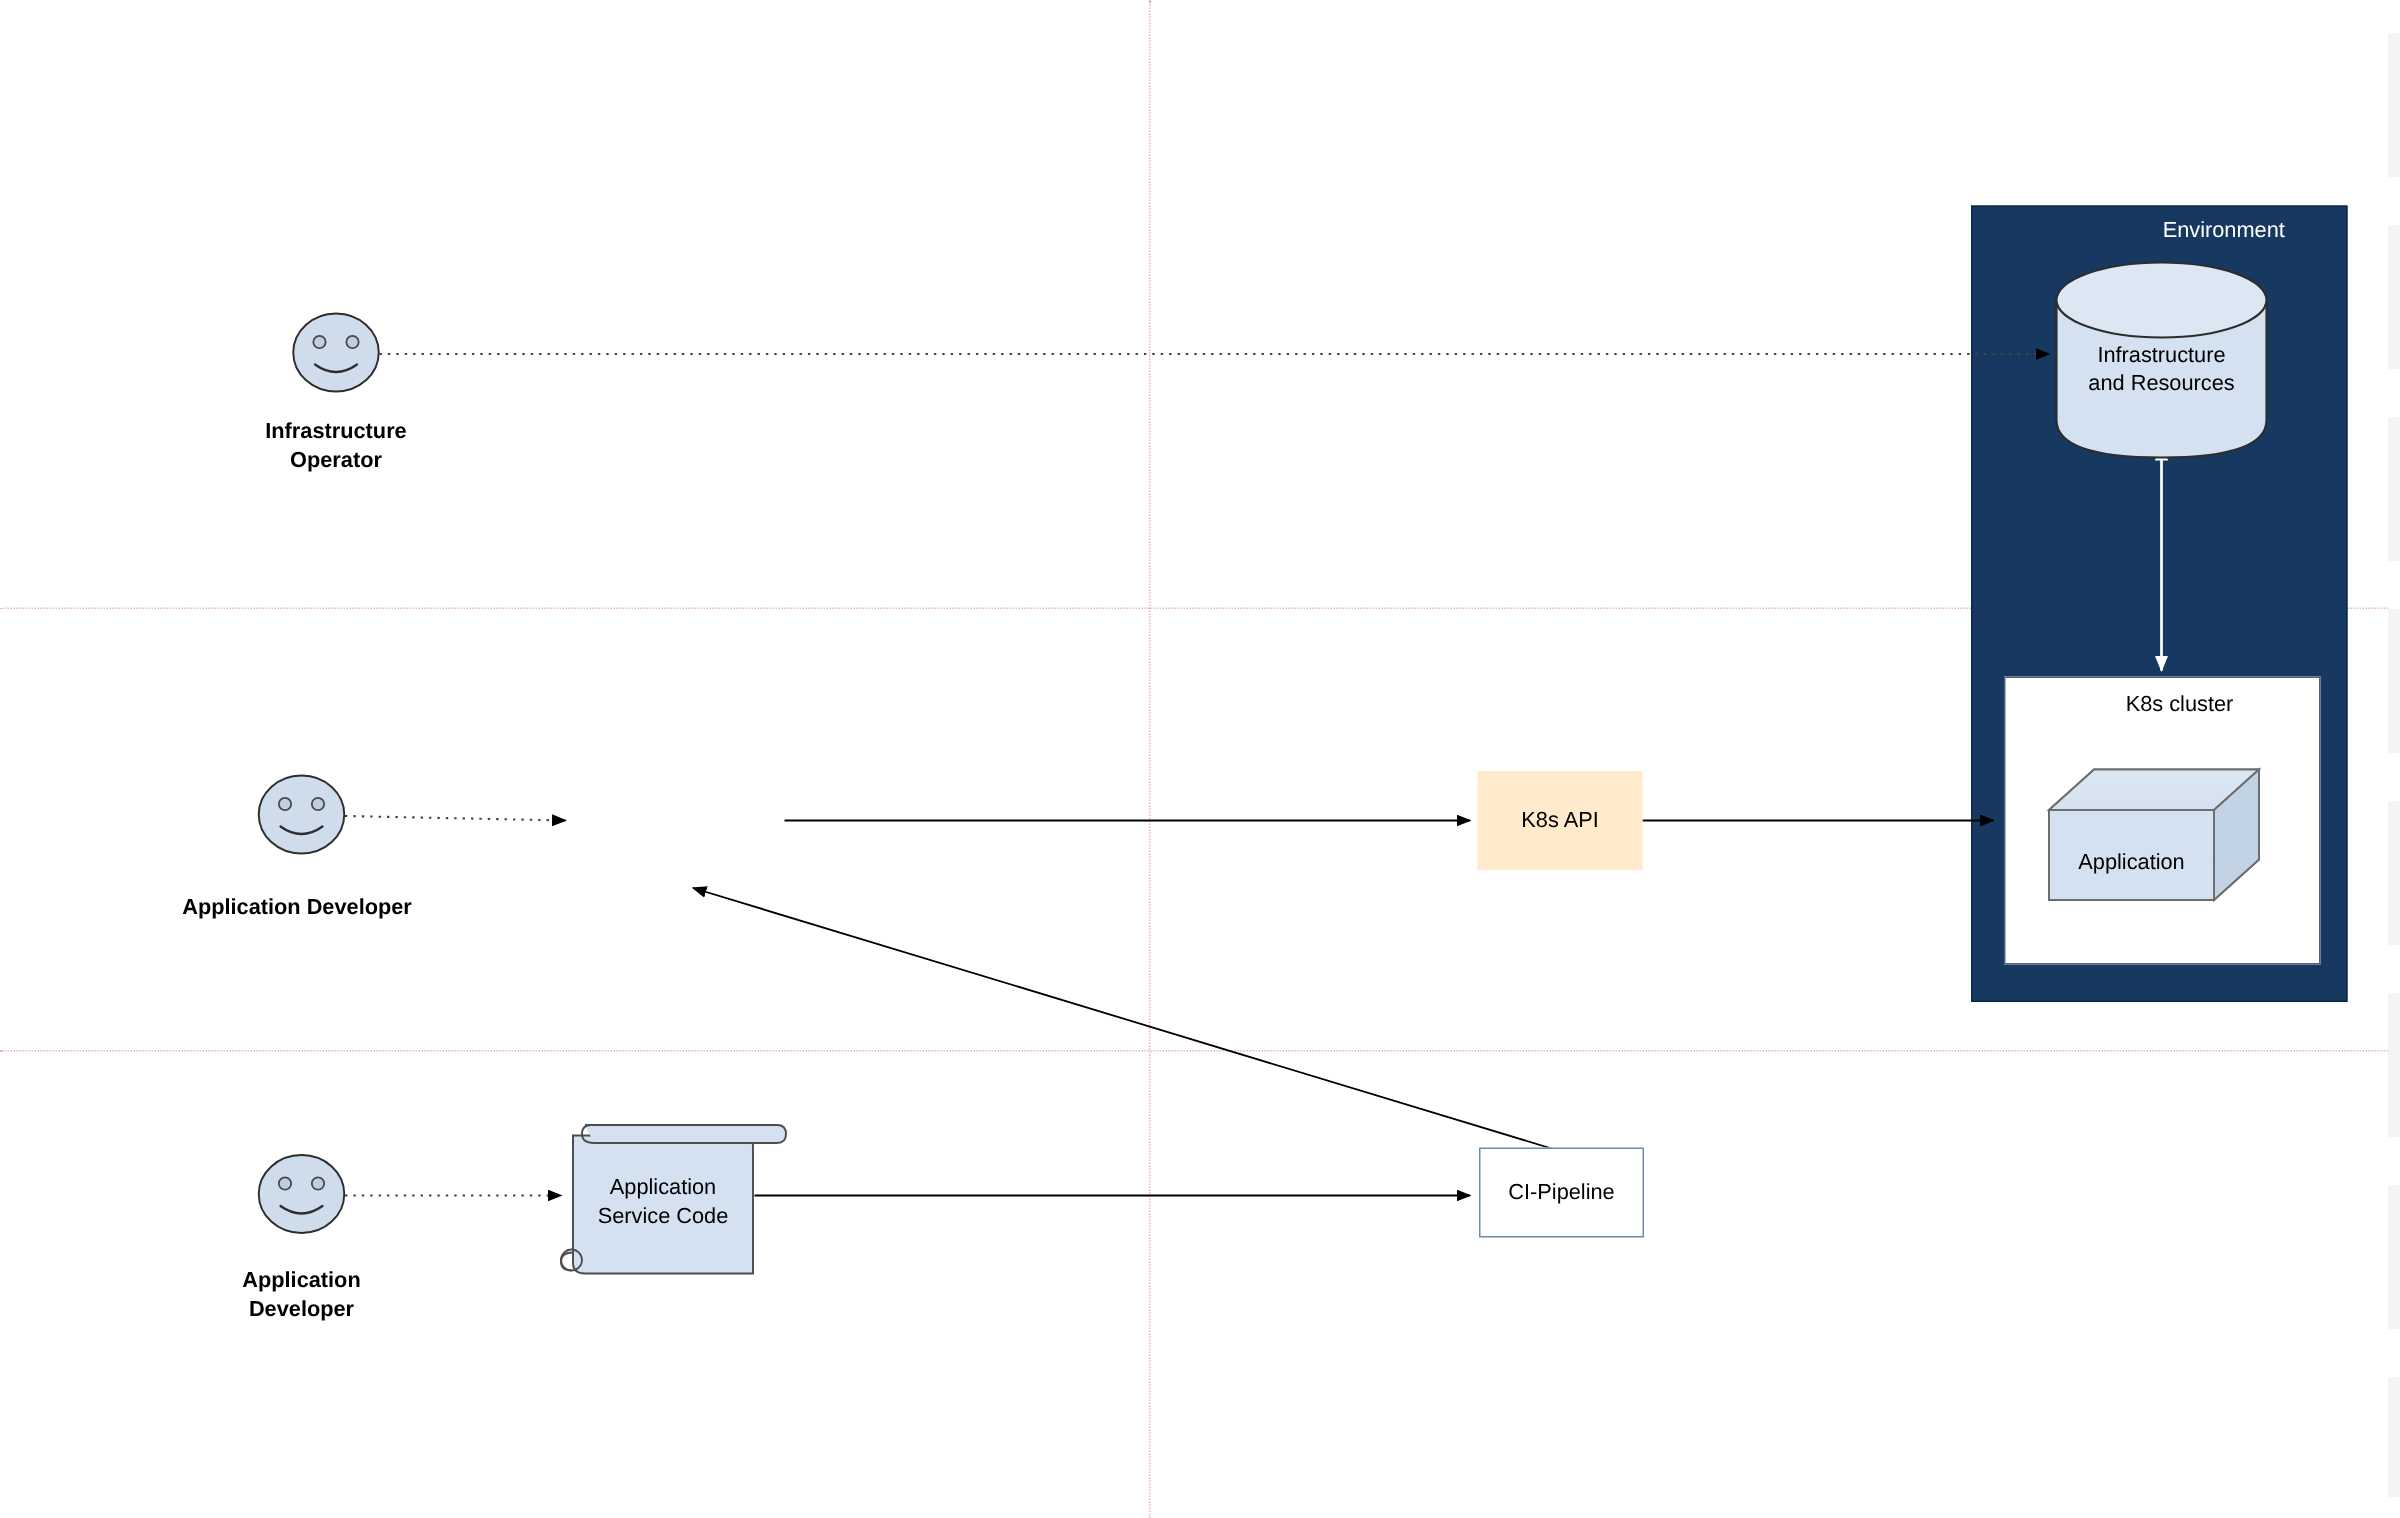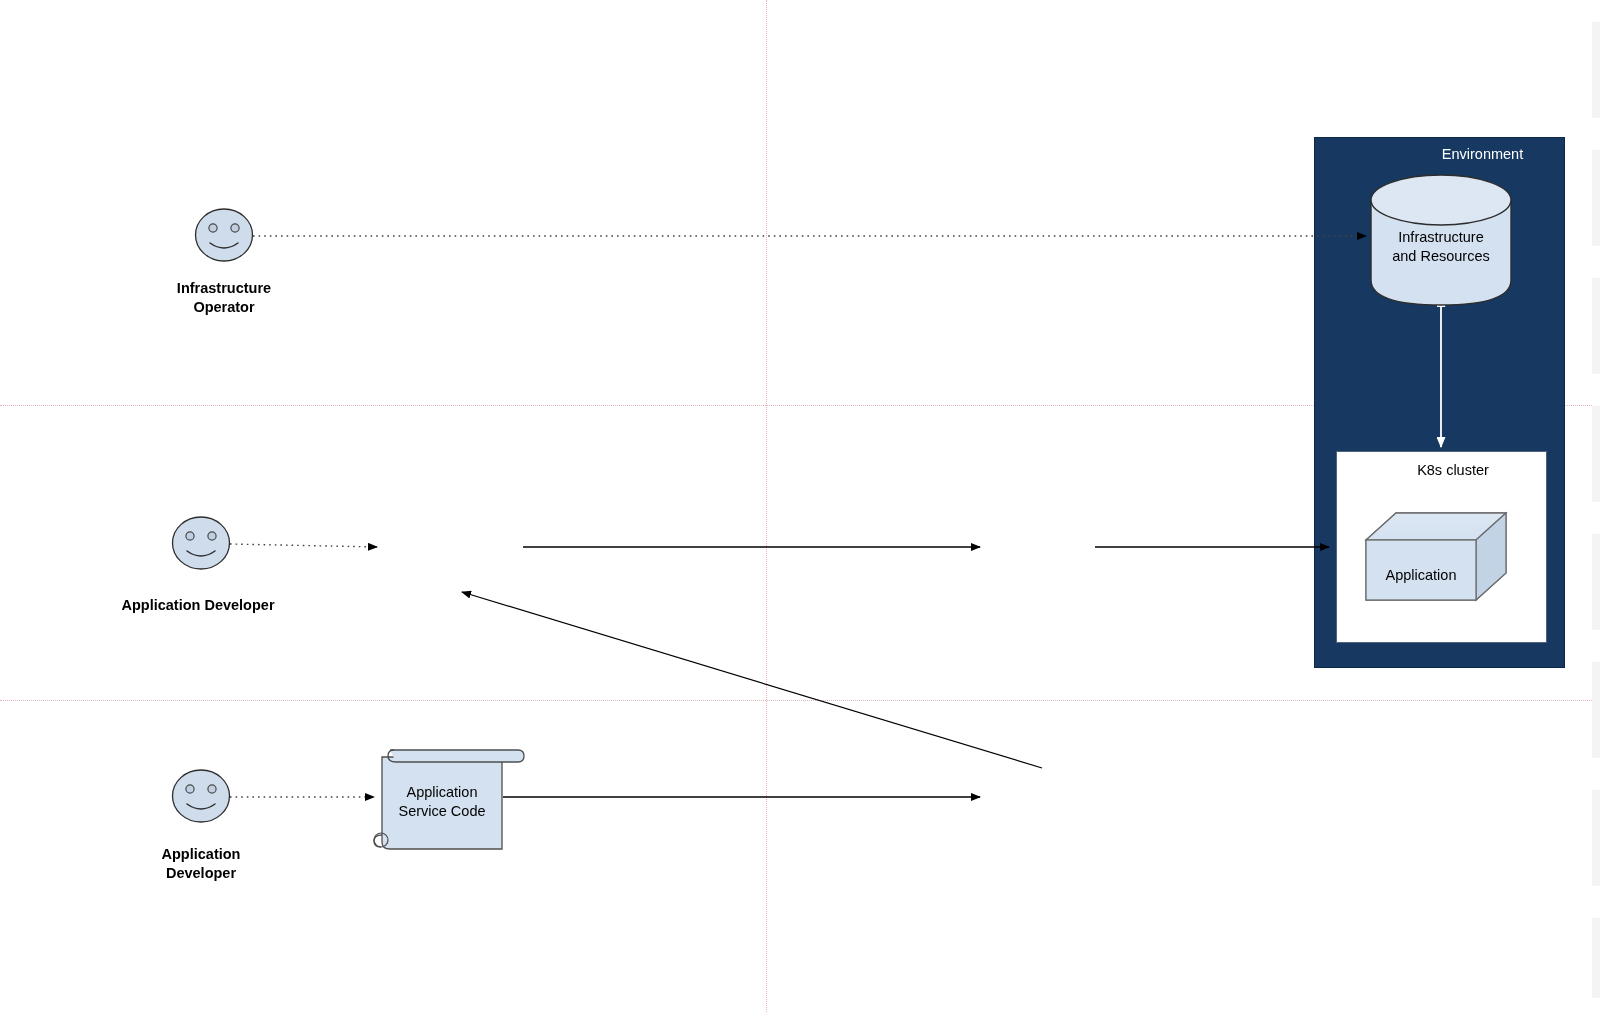--- a/index.html
+++ b/index.html
@@ -215,21 +215,27 @@
 
     <g>
       <path d="M1366,540 L1396,513 L1506,513 L1506,573 L1476,600 L1366,600 Z" fill="#d4e1f0" stroke="#6d6d6d" stroke-width="1.3"></path>
       <path d="M1366,540 L1396,513 L1506,513 L1476,540 Z" fill="url(#cubeTop)" stroke="#6d6d6d" stroke-width="1.3"></path>
       <path d="M1476,540 L1506,513 L1506,573 L1476,600 Z" fill="#c3d3e6" stroke="#6d6d6d" stroke-width="1.3"></path>
       <rect x="1366" y="540" width="110" height="60" fill="#d4e1f0" stroke="#6d6d6d" stroke-width="1.3"></rect>
     </g>
   </svg>
 
 
-
+  <div class="box box-k8sapi" style="left:985px; top:514px; width:110px; height:66px;">
+    <span>K8s API</span>
+  </div>
+
+  <div class="box box-ci" style="left:986px; top:765px; width:110px; height:60px;">
+    <span>CI-Pipeline</span>
+  </div>
 
   <div class="node-label" style="left:380px; top:783px; width:124px;">Application
 Service Code</div>
 
   <div class="node-label" style="left:1371px; top:228px; width:140px;">Infrastructure
 and Resources</div>
 
   <div class="node-label" style="left:1366px; top:566px; width:110px;">Application</div>
 
   <div class="actor-label" style="left:144px; top:279px; width:160px;">Infrastructure

